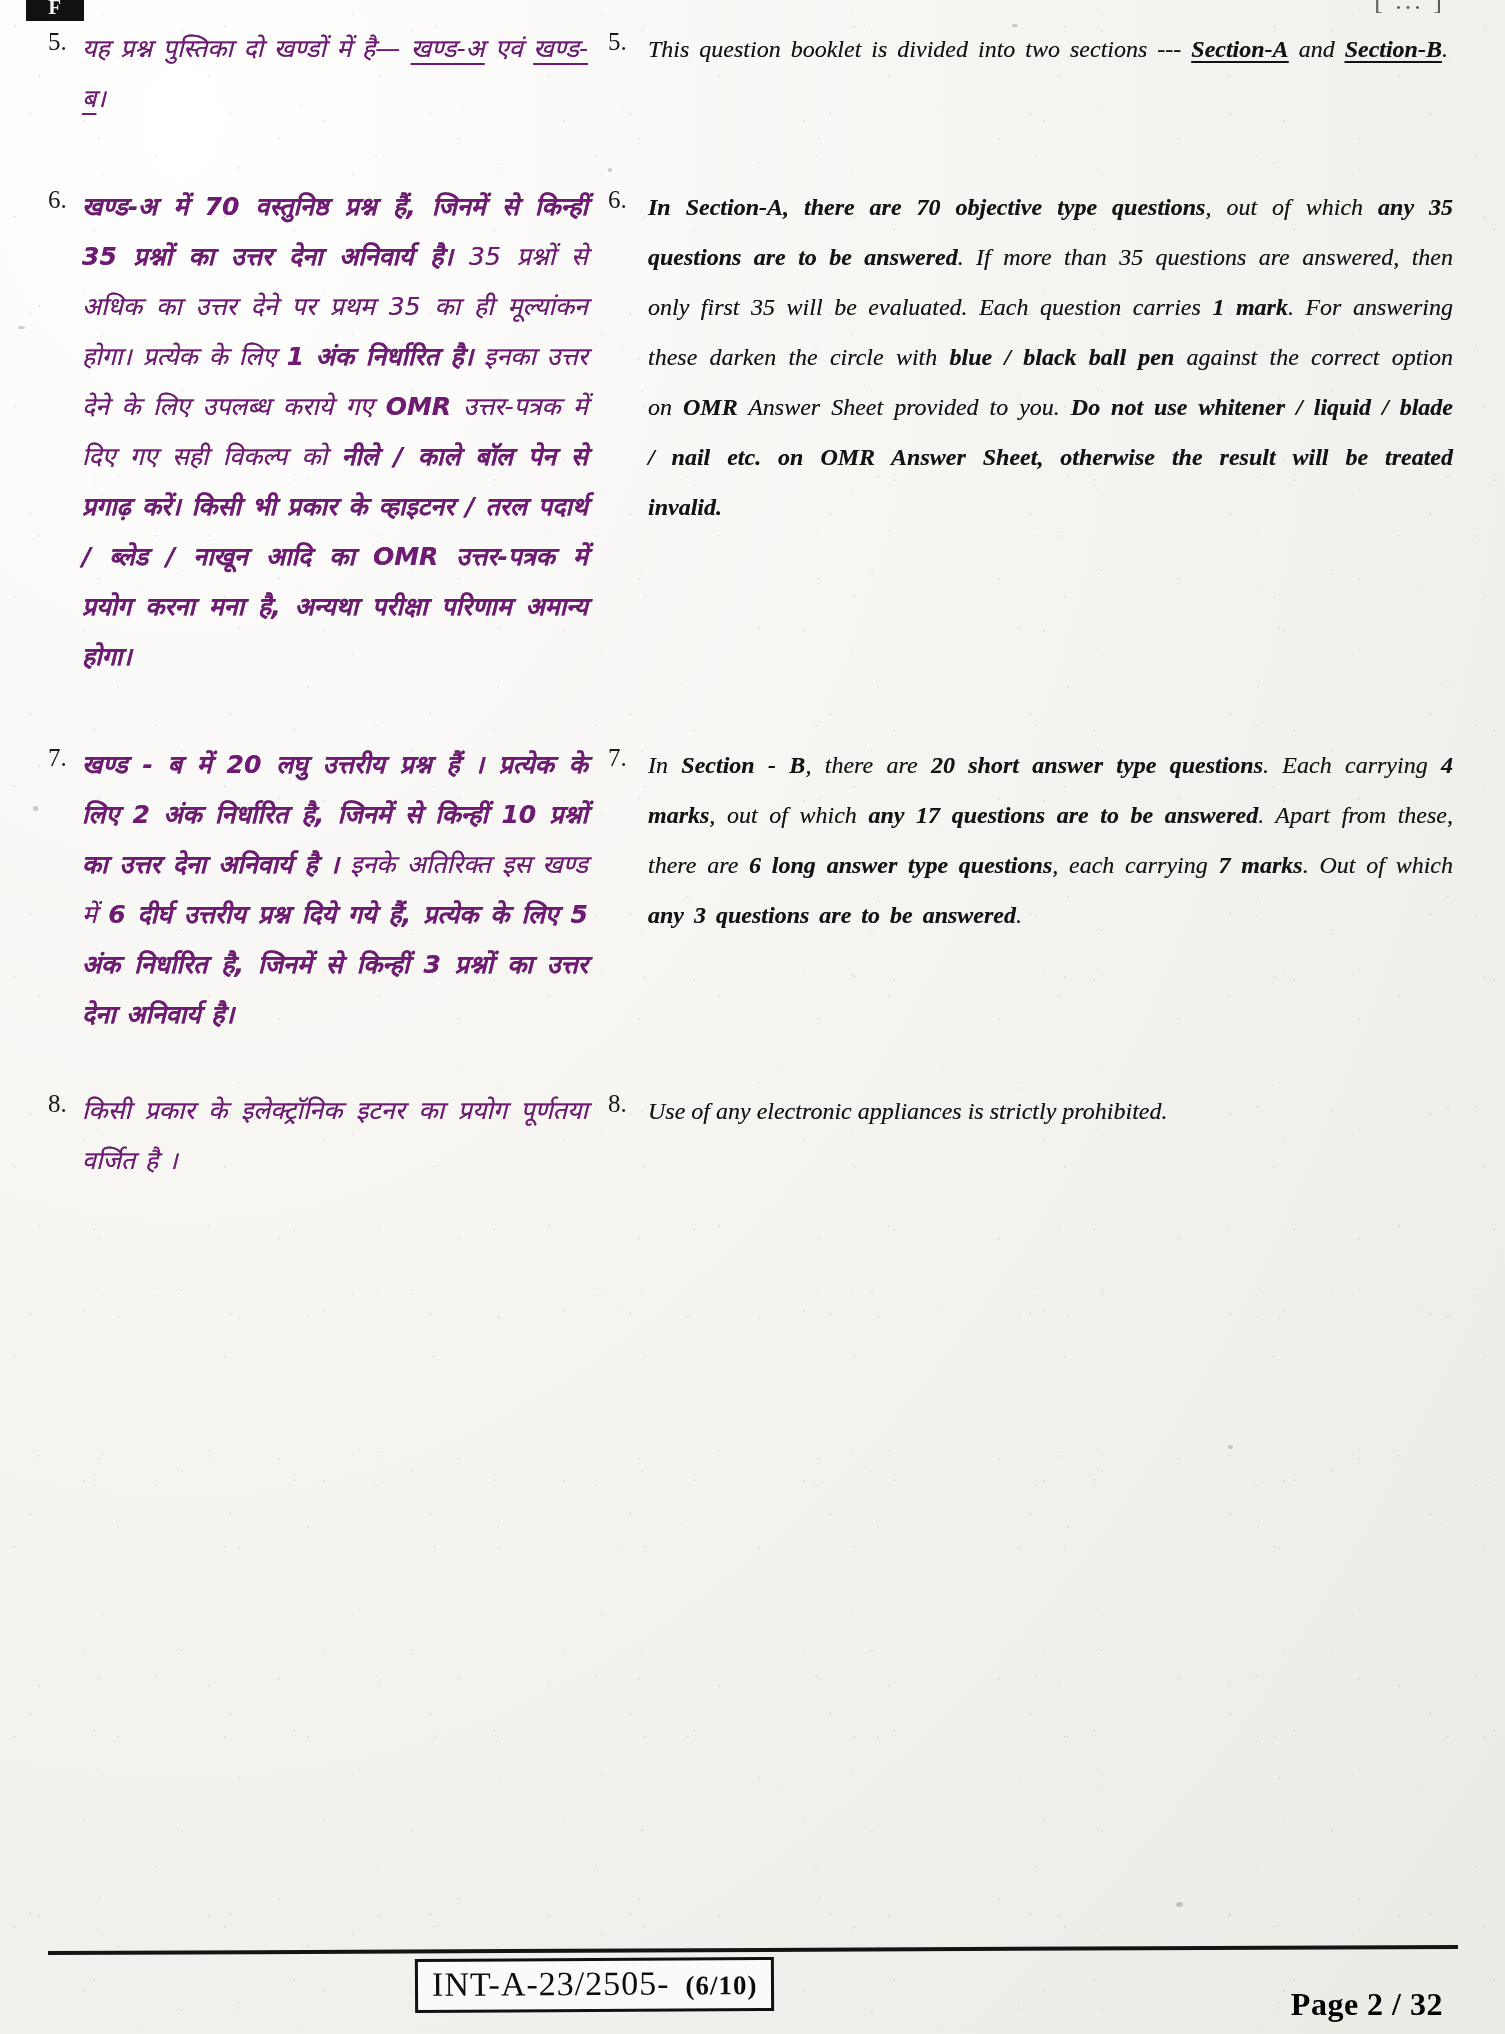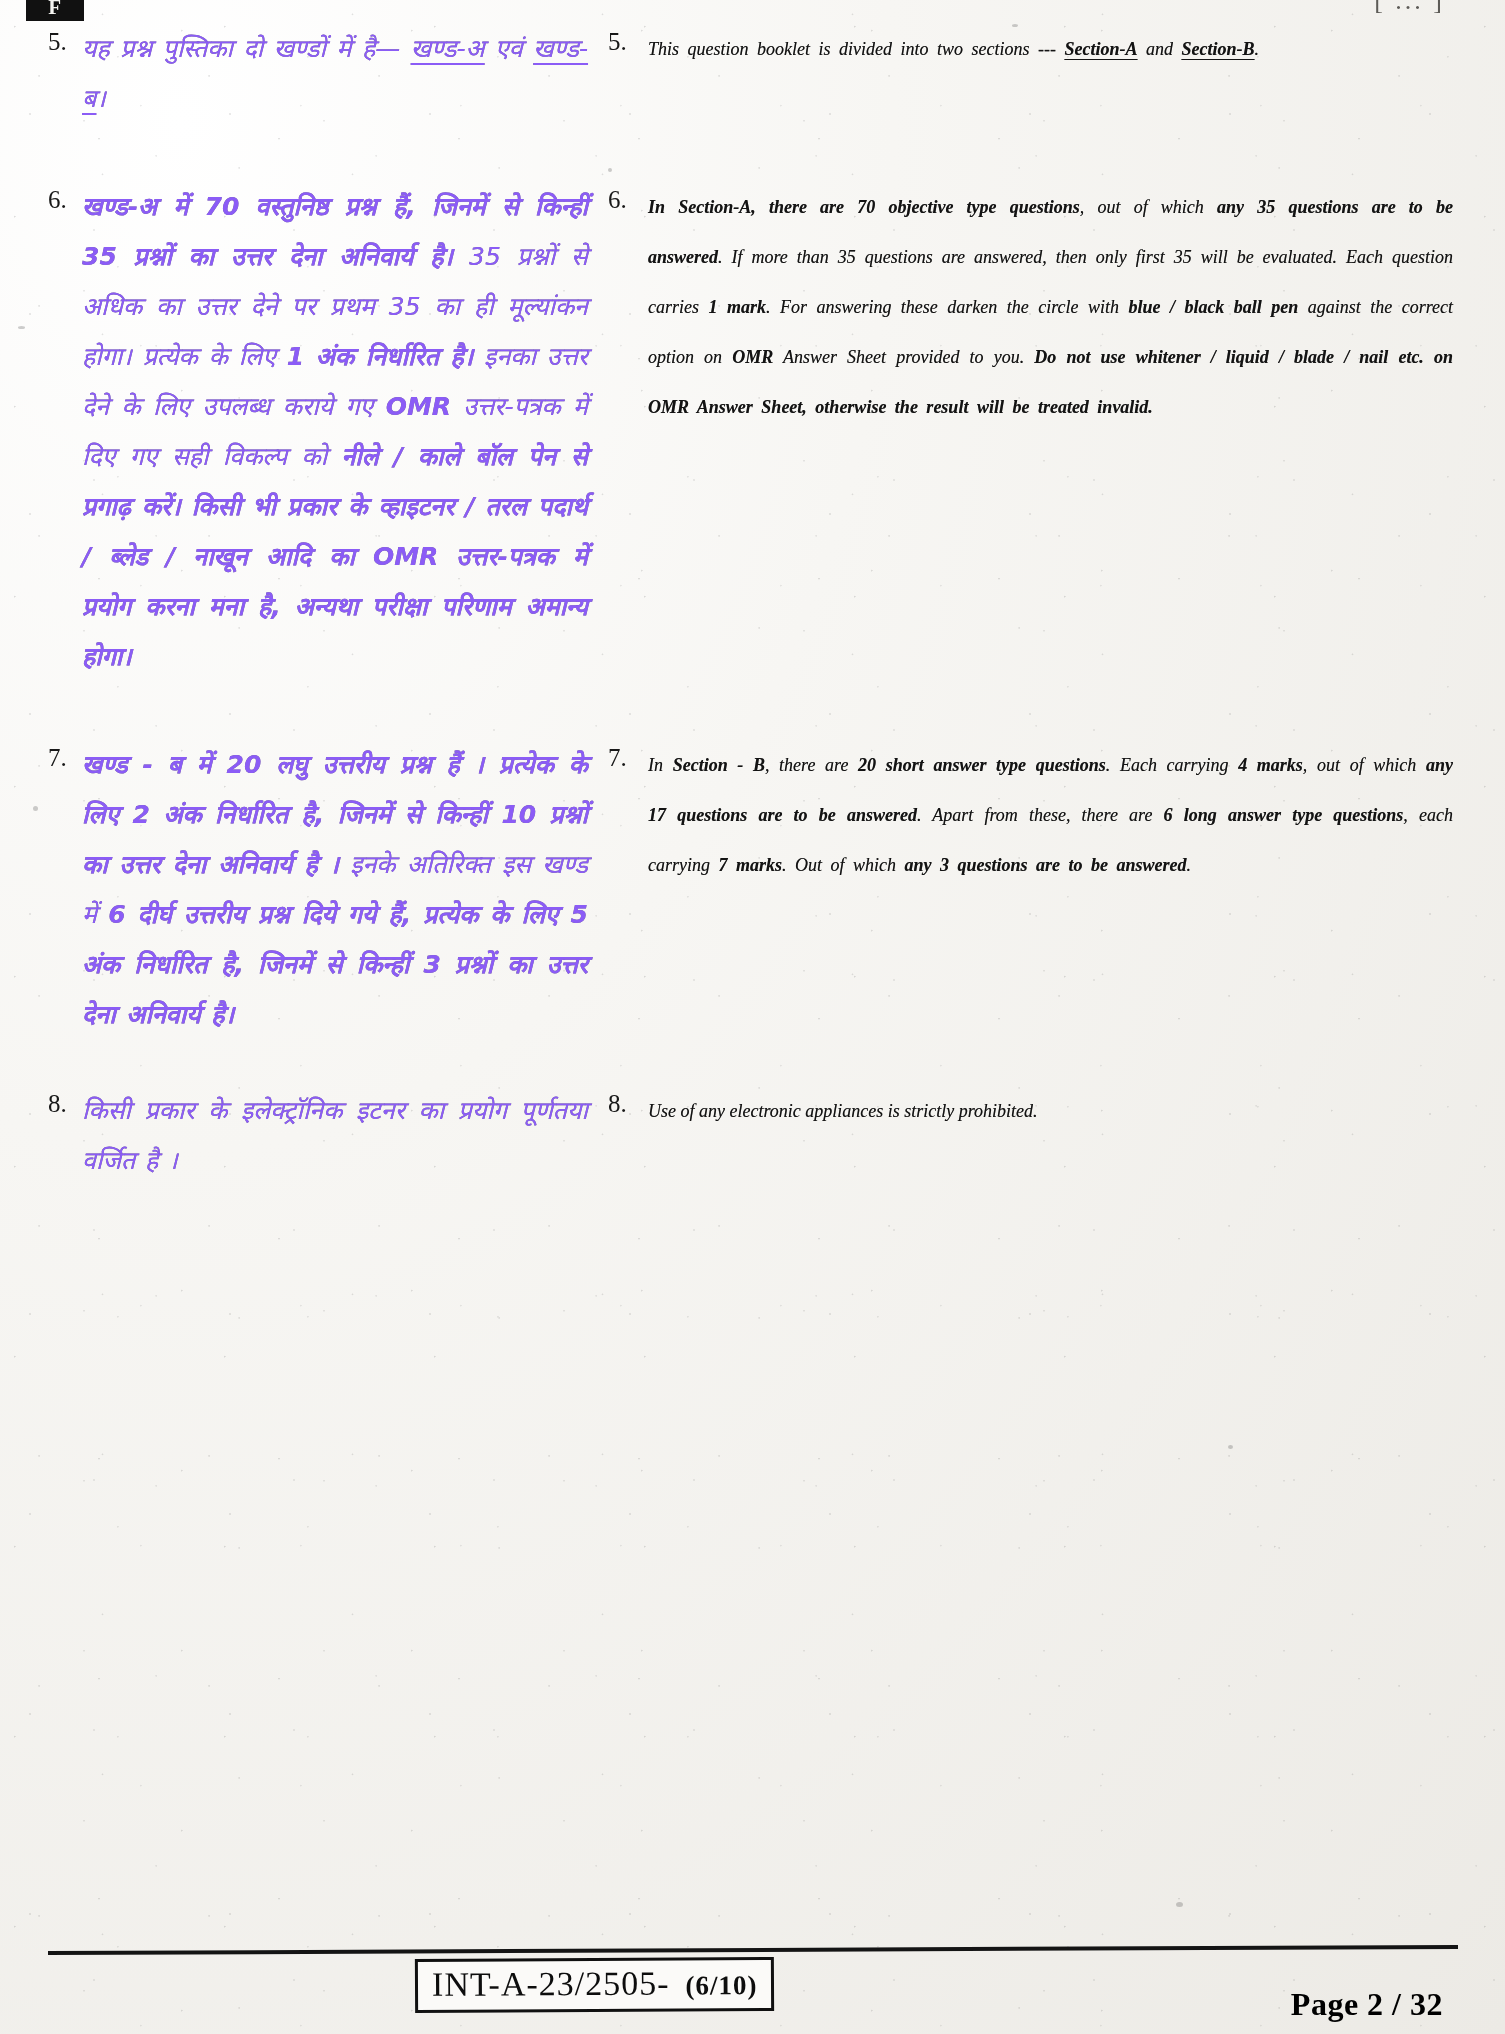--- a/index.html
+++ b/index.html
@@ -87,31 +87,31 @@
     width:34px;
     text-align:left;
     padding-top:4px;
   }
   .num-en{ width:40px; }
 
   .body-hi{
     font-family:"DejaVu Sans", sans-serif;
     font-size:25px;
     line-height:50px;
-    color:#8b5cf6;
+    color:#701a75;
     font-style:italic;
     text-align:justify;
     text-justify:inter-word;
     word-spacing:2px;
     flex:1 1 auto;
     text-shadow:0 0 .6px rgba(0,0,0,.55);
   }
   .body-en{
     font-family:"Liberation Serif", serif;
-    font-size:18px;
+    font-size:24px;
     line-height:50px;
     color:#131313;
     font-style:italic;
     text-align:justify;
     text-justify:inter-word;
     flex:1 1 auto;
     text-shadow:0 0 .6px rgba(0,0,0,.5);
   }
   .body-en.wide{ word-spacing:4px; }
 

